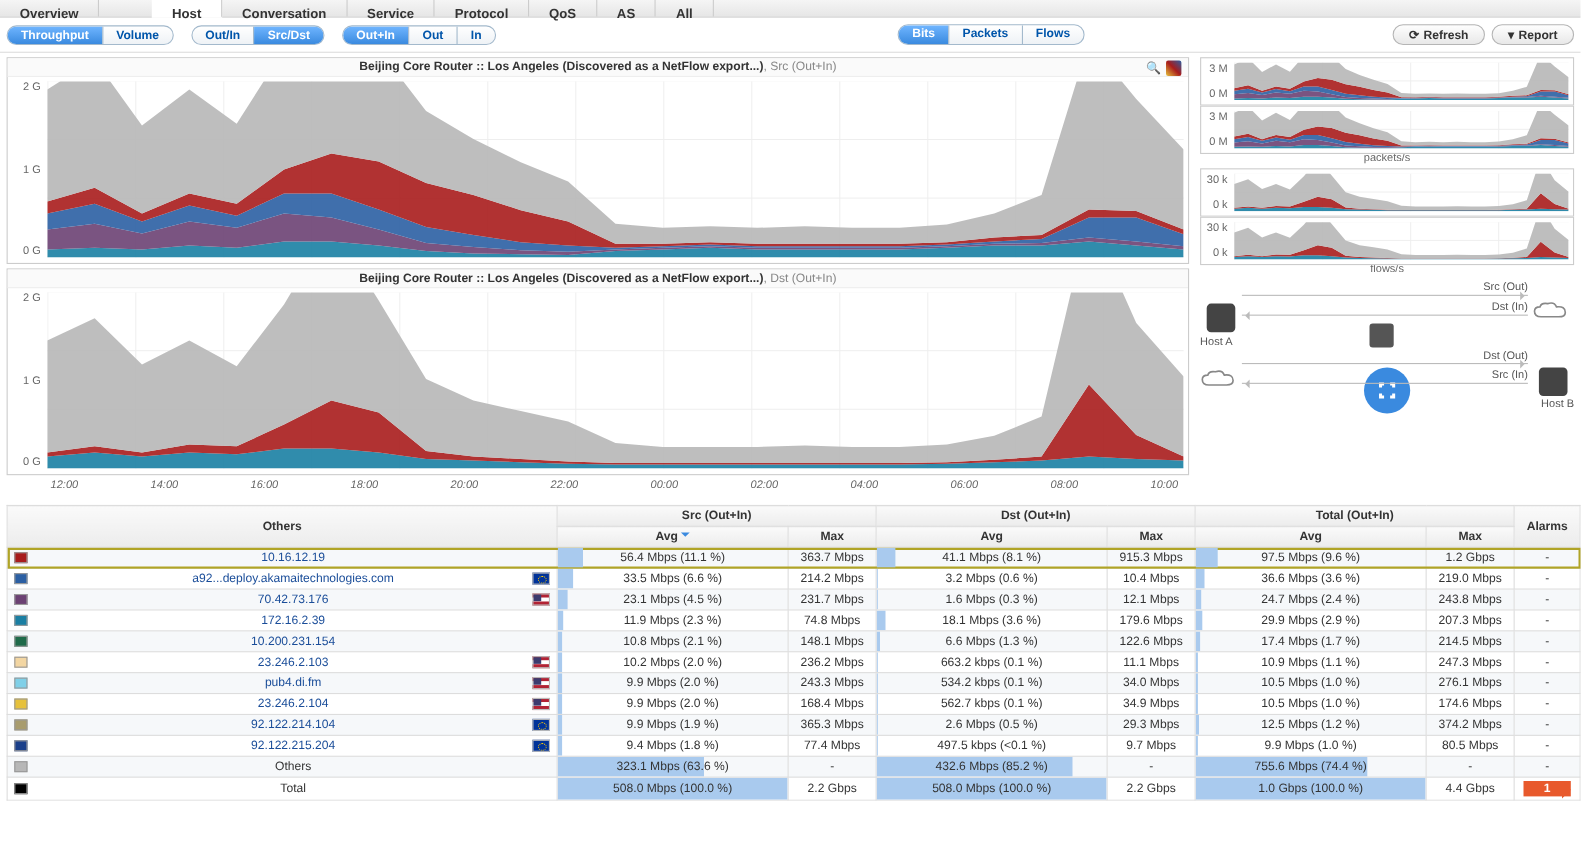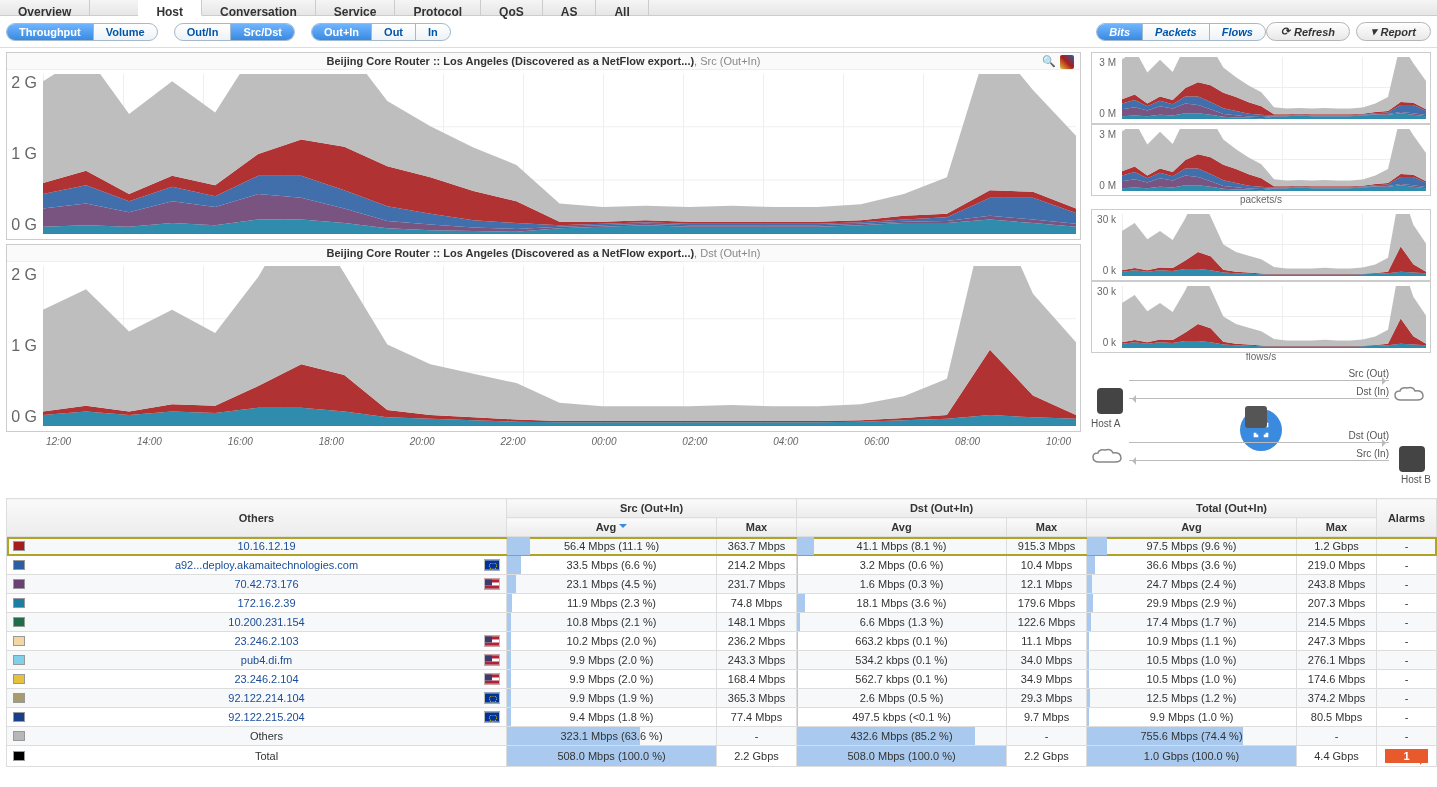--- a/index.html
+++ b/index.html
@@ -56,22 +56,21 @@
   font-weight: bold;
 }
 .btn-group .btn:last-child { border-right: none; }
 .btn-group .btn.active {
   background: linear-gradient(#6fb5ff,#3a8adf);
   color: #fff;
 }
 .toolbar-right {
   margin-left: auto;
   display: flex;
-  align-items: center;
-  font-style: italic;
+  gap: 280px;
 }
 .action-btn {
   display: inline-flex;
   align-items: center;
   gap: 4px;
   padding: 2px 14px;
   border: 1px solid #b5b5b5;
   border-radius: 10px;
   background: linear-gradient(#fefefe,#e8e8e8);
   font-size: 11px;
@@ -87,39 +86,39 @@
   gap: 10px;
 }
 .charts-left { flex: 1; display: flex; flex-direction: column; gap: 4px; }
 .charts-right { width: 340px; display: flex; flex-direction: column; gap: 4px; }
 .chart-panel {
   border: 1px solid #ccc;
   position: relative;
   background: #fff;
 }
 .chart-panel.main { height: 188px; }
-.chart-panel.mini { height: 72px; }
+.chart-panel.mini { height: 44px; }
 .chart-title {
   text-align: center;
   font-size: 11px;
   padding: 2px 0;
   background: #fafafa;
   border-bottom: 1px solid #eee;
   position:relative;
 }
 .chart-title .hint { color: #888; font-weight: normal;}
 .chart-title b { font-weight: bold; }
 .chart-tools { position:absolute; right:6px; top:2px; display:flex; gap:4px;}
 .chart-tools span { width:14px; height:14px; display:inline-block; cursor:pointer;}
 .chart-body { position: relative; height: calc(100% - 18px); }
 .chart-body.noheader { height:100%; }
 .y-ticks {
   position: absolute; left: 0; top: 0; bottom: 0; width: 34px;
   display: flex; flex-direction: column; justify-content: space-between;
-  font-size: 16px; color: #666; text-align: right; padding: 4px 4px 4px 0;
+  font-size: 10px; color: #666; text-align: right; padding: 4px 4px 4px 0;
 }
 .y-ticks.mini { width: 28px; font-size:10px;}
 .plot {
   position: absolute; left: 36px; right: 4px; top: 4px; bottom: 4px;
   background-image: linear-gradient(to right, #eee 1px, transparent 1px),
                     linear-gradient(to top, #eee 1px, transparent 1px);
   background-size: 80px 100%, 100% 33.3%;
 }
 .plot.mini { left: 30px; background-size: 80px 100%, 100% 50%; }
 .plot svg { width: 100%; height: 100%; display:block; }

